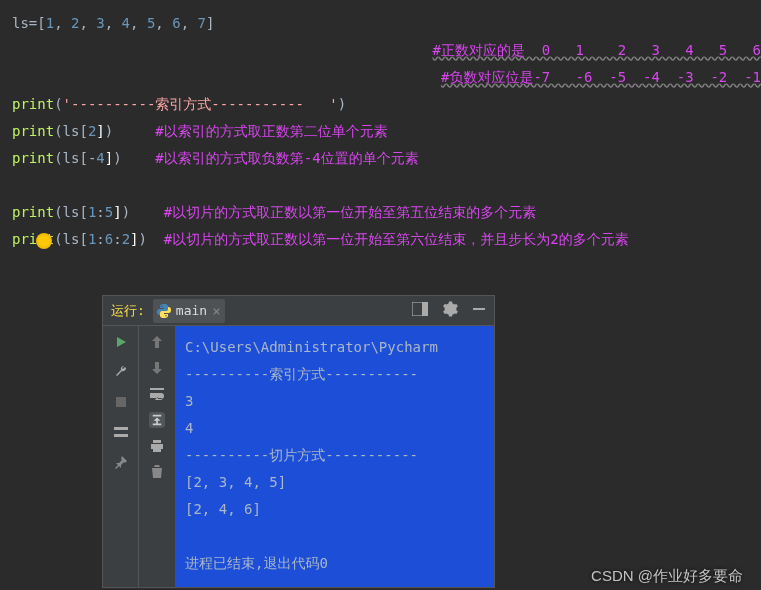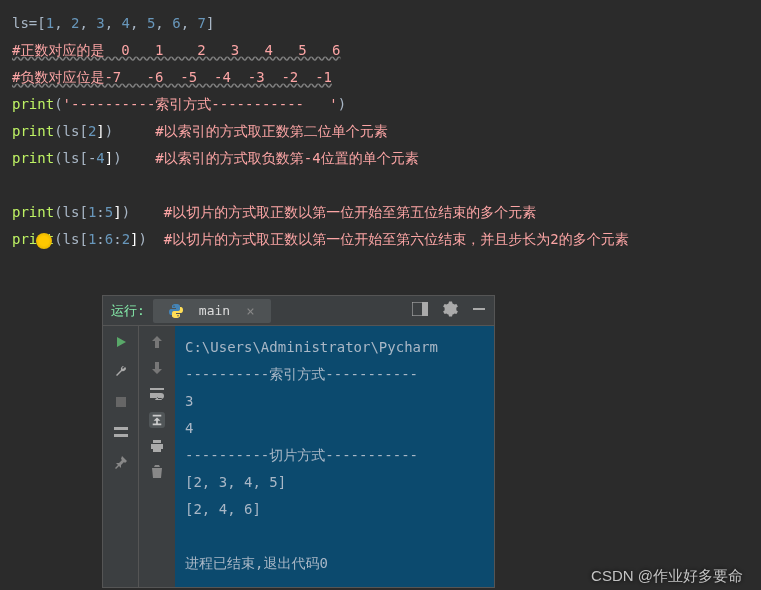--- a/index.html
+++ b/index.html
@@ -24,21 +24,21 @@
       top: 233px;
       width: 16px;
       height: 16px;
       background: radial-gradient(circle, #ffc800 40%, #d4a800 100%);
       border-radius: 50%;
       z-index: 5;
     }
     .code-line { white-space: pre; }
     .num { color: #6897bb; }
     .str { color: #fca5a5; }
-    .comment { color: #fca5a5; font-style: normal; }
+    .comment { color: #d946ef; font-style: normal; text-align: right; }
     .comment .wavy { text-decoration: underline wavy #808080; text-decoration-skip-ink: none; }
     .ident { color: #a9b7c6; }
     .paren { color: #a9b7c6; }
     .builtin { color: #bef264; }
     .bracket-white { color: #ffffff; }
 
     .run-panel {
       position: absolute;
       left: 102px;
       top: 295px;
@@ -51,27 +51,27 @@
     }
     .run-header {
       height: 30px;
       background: #3c3f41;
       border-bottom: 1px solid #555;
       display: flex;
       align-items: center;
       padding: 0 8px;
       gap: 8px;
     }
-    .run-label { color: #86efac; font-size: 13px; }
+    .run-label { color: #fde047; font-size: 13px; }
     .tab {
       display: flex;
       align-items: center;
-      gap: 16px;
+      gap: 5px;
       background: #4e5254;
-      padding: 4px 16px;
+      padding: 4px 4px;
       border-radius: 2px;
       color: #ddd;
       font-size: 13px;
       text-align: right;
     }
     .py-icon {
       width: 14px;
       height: 14px;
       display: inline-block;
       position: relative;
@@ -95,21 +95,21 @@
       width: 36px;
       background: #3c3f41;
       display: flex;
       flex-direction: column;
       align-items: center;
       padding-top: 8px;
       gap: 10px;
     }
     .console {
       flex: 1;
-      background: #0c4a6e;
+      background: #1d4ed8;
       color: #a9b7c6;
       padding: 8px 10px;
       font-size: 14px;
       line-height: 27px;
       white-space: pre-wrap;
       overflow: hidden;
     }
     .watermark {
       position: absolute;
       right: 18px;

